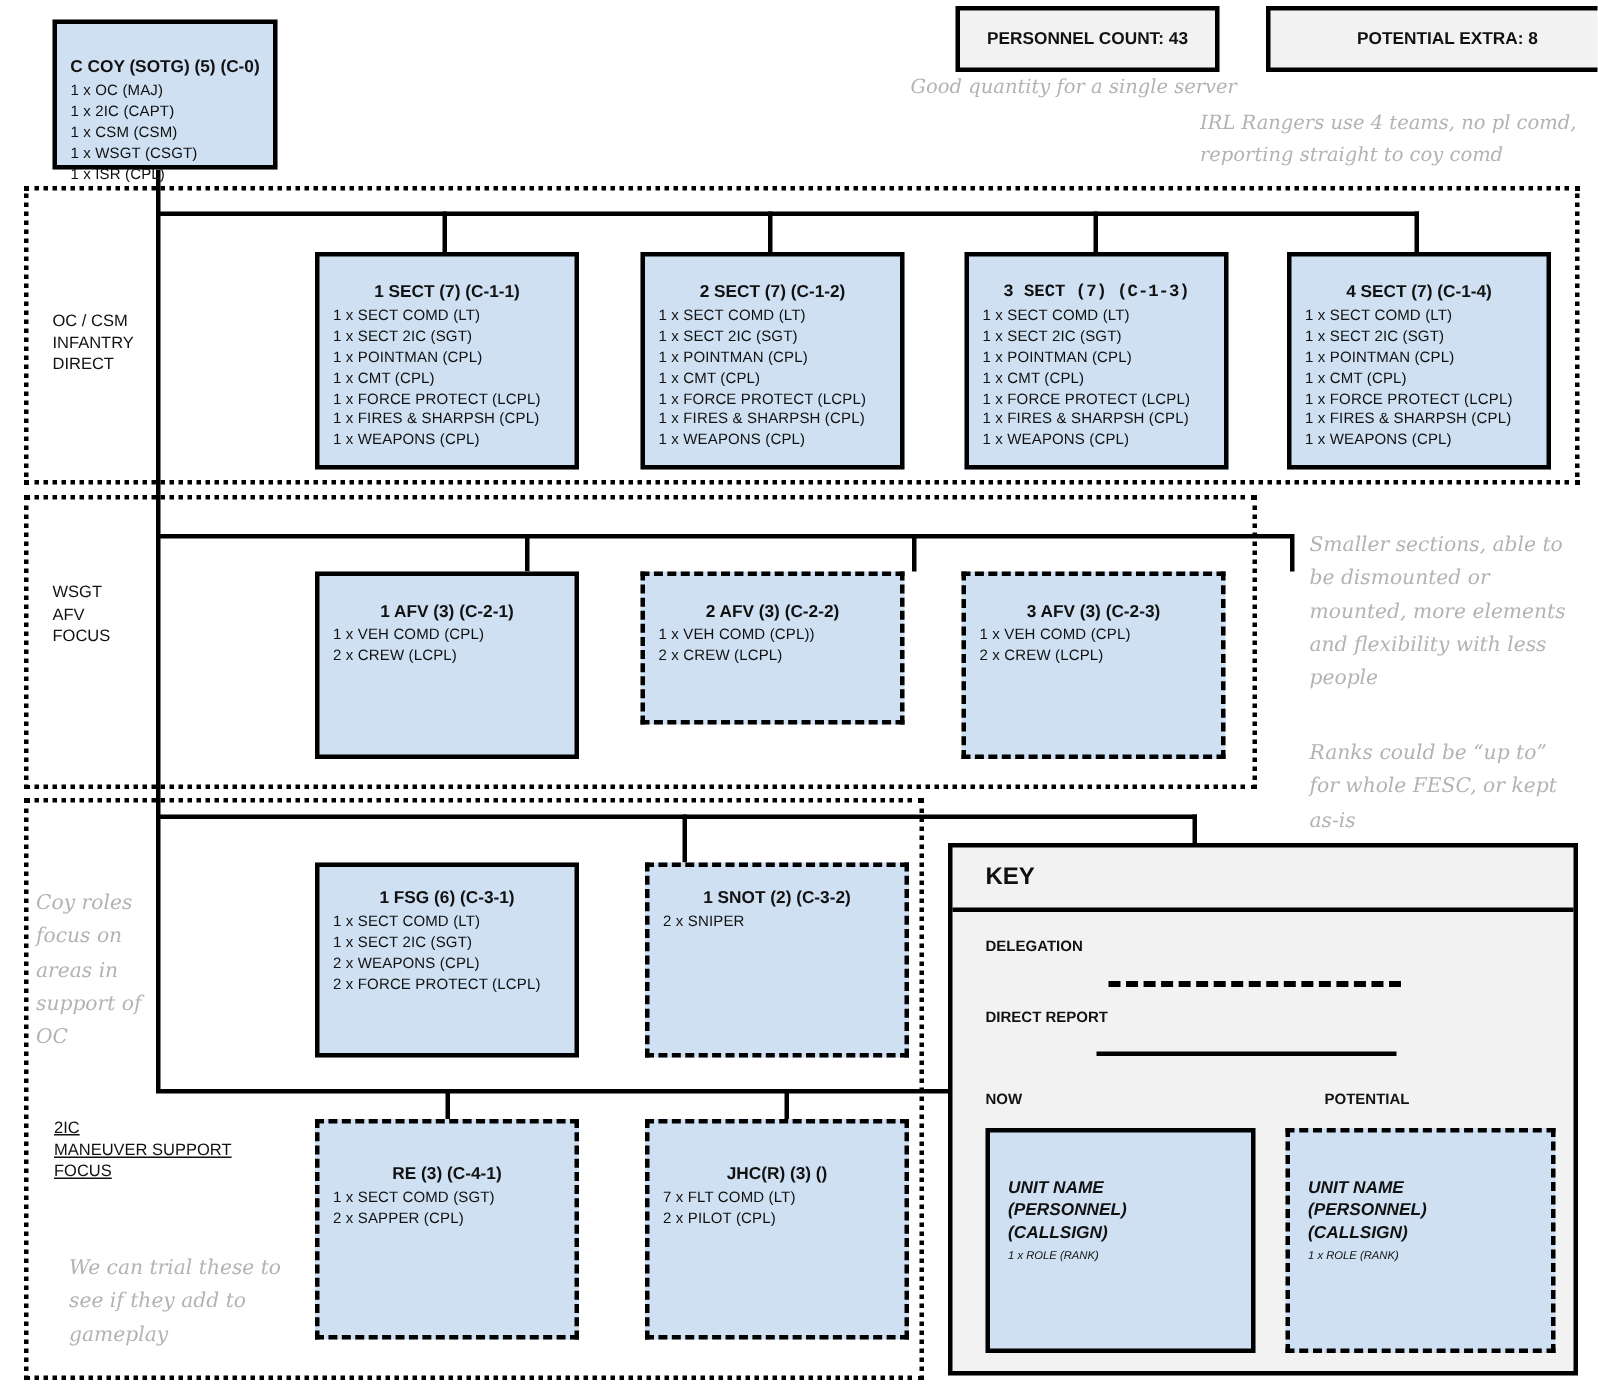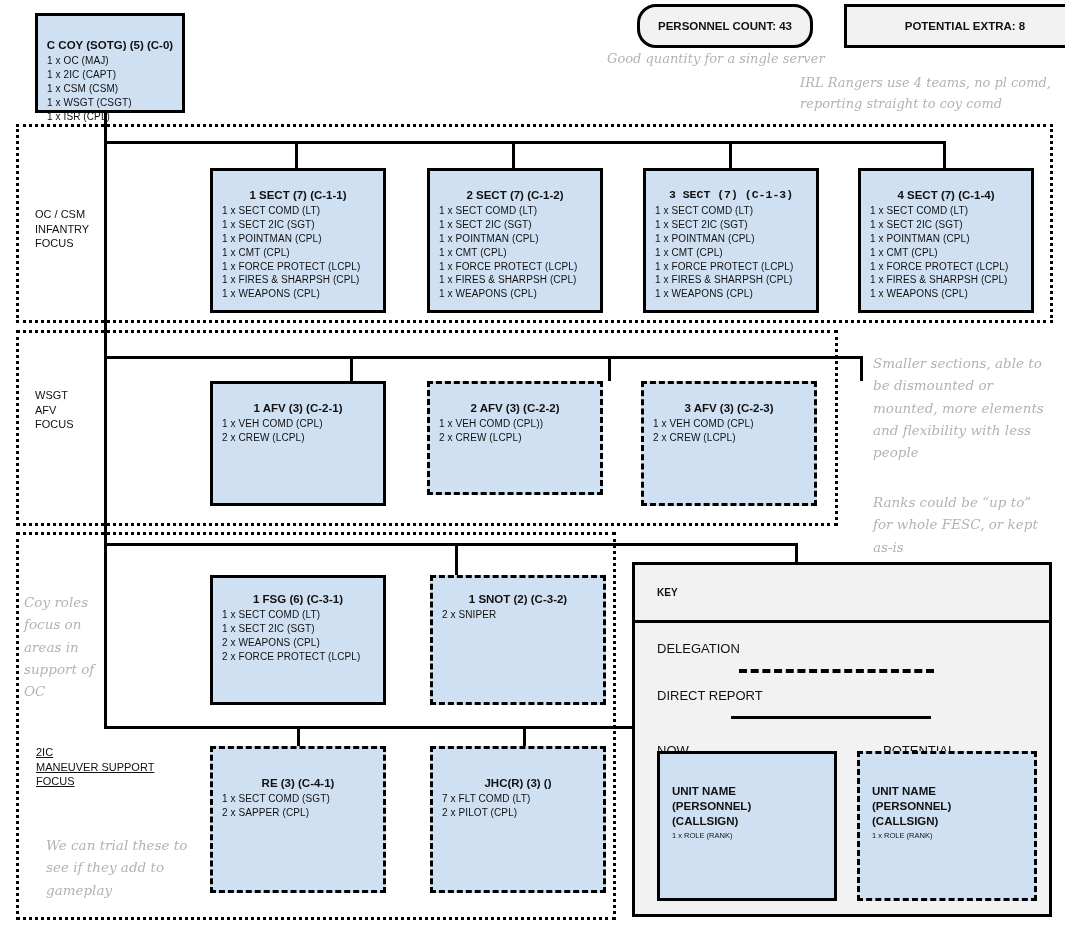--- a/index.html
+++ b/index.html
@@ -48,21 +48,21 @@
   
   .counter{
     position:absolute;
     background:#f2f2f2;
     border:3px solid #000;
     box-sizing:border-box;
     display:flex;align-items:center;justify-content:center;
     font-weight:bold;font-size:11.5px;
     height:44px;
   }
-  #personnel-count{left:637px;top:4px;width:176px;border-radius:19px;}
+  #personnel-count{left:637px;top:4px;width:176px;}
   #potential-extra{left:810px;top:4px;width:242px;margin-left:34px;}
 
   
   .hand{
     position:absolute;
     color:#b3b3b3;
     font-family:"DejaVu Serif",serif;
     font-style:italic;
     font-size:13.5px;
     line-height:1.65;
@@ -103,35 +103,35 @@
   .ln{position:absolute;background:#000;}
   .ln.v{width:3px;}
   .ln.h{height:3px;}
 
   
   #key-panel{
     position:absolute;left:632px;top:562px;width:420px;height:355px;
     border:3px solid #000;background:#f2f2f2;box-sizing:border-box;
   }
   #key-header{
-    height:58px;border-bottom:3px solid #000;box-sizing:border-box;
+    height:43px;border-bottom:3px solid #000;box-sizing:border-box;
     display:flex;align-items:center;padding-left:22px;
-    font-weight:bold;font-size:10px;
+    font-weight:bold;font-size:16px;
   }
   #key-body{position:relative;height:306px;}
-  .key-lbl{position:absolute;font-size:13px;color:#111;}
+  .key-lbl{position:absolute;font-size:10px;color:#111;font-weight:bold;}
   #key-lbl-delegation{left:22px;top:18px;}
   #key-lbl-direct{left:22px;top:65px;}
   #key-lbl-now{left:22px;top:120px;}
   #key-lbl-potential{left:248px;top:120px;}
   #key-line-delegation{position:absolute;left:104px;top:46px;width:195px;border-top:4px dashed #000;}
   #key-line-direct{position:absolute;left:96px;top:93px;width:200px;border-top:3px solid #000;}
   .key-sample{
     position:absolute;background:#cfe0f3;box-sizing:border-box;
-    width:180px;height:150px;top:128px;
+    width:180px;height:150px;top:144px;font-style:italic;
   }
   #key-sample-now{left:22px;border:3px solid #000;}
   #key-sample-potential{left:222px;border:3px dashed #000;}
   .key-sample .ks-title{
     font-weight:bold;font-size:11.5px;line-height:1.3;
     padding:30px 0 0 12px;white-space:pre-line;
   }
   .key-sample .ks-role{font-size:7.5px;padding:2px 0 0 12px;}
 </style>
 </head>
@@ -148,21 +148,21 @@
 
   <div class="hand" id="note-good">Good quantity for a single server</div>
   <div class="hand" id="note-irl">IRL Rangers use 4 teams, no pl comd, reporting straight to coy comd</div>
   <div class="hand" id="note-smaller">Smaller sections, able to be dismounted or mounted, more elements and flexibility with less people</div>
   <div class="hand" id="note-ranks">Ranks could be “up to” for whole FESC, or kept as-is</div>
   <div class="hand" id="note-coyroles">Coy roles focus on areas in support of OC</div>
   <div class="hand" id="note-trial">We can trial these to see if they add to gameplay</div>
 
   <div class="band-label" id="label-infantry">OC / CSM
 INFANTRY
-FOCUS</div>
+DIRECT</div>
   <div class="band-label" id="label-wsgt">WSGT
 AFV
 FOCUS</div>
   <div class="band-label" id="label-2ic">2IC
 MANEUVER SUPPORT
 FOCUS</div>
 
   <div class="ln v" style="left:104px;top:113px;height:615px;"></div>
 
   <div class="ln h" style="left: 104px; top: 141px; width: 842px; max-width: 1295px;"></div>
@@ -245,21 +245,21 @@
       </ul>
   </div>
 
   <div class="unit solid" style="left:210px;top:381px;width:176px;height:125px;">
     <div class="u-title" style="padding-top:17px;">1 AFV (3) (C-2-1)</div>
     <ul class="u-roles">
         <li>1 x VEH COMD (CPL)</li>
         <li>2 x CREW (LCPL)</li>
       </ul>
   </div>
-  <div class="unit dashed" style="left:427px;top:381px;width:176px;height:114px;">
+  <div class="unit dashed" style="left:427px;top:381px;width:176px;height:102px;">
     <div class="u-title" style="padding-top:17px;">2 AFV (3) (C-2-2)</div>
     <ul class="u-roles">
         <li>1 x VEH COMD (CPL))</li>
         <li>2 x CREW (LCPL)</li>
       </ul>
   </div>
   <div class="unit dashed" style="left:641px;top:381px;width:176px;height:125px;">
     <div class="u-title" style="padding-top:17px;">3 AFV (3) (C-2-3)</div>
     <ul class="u-roles">
         <li>1 x VEH COMD (CPL)</li>

